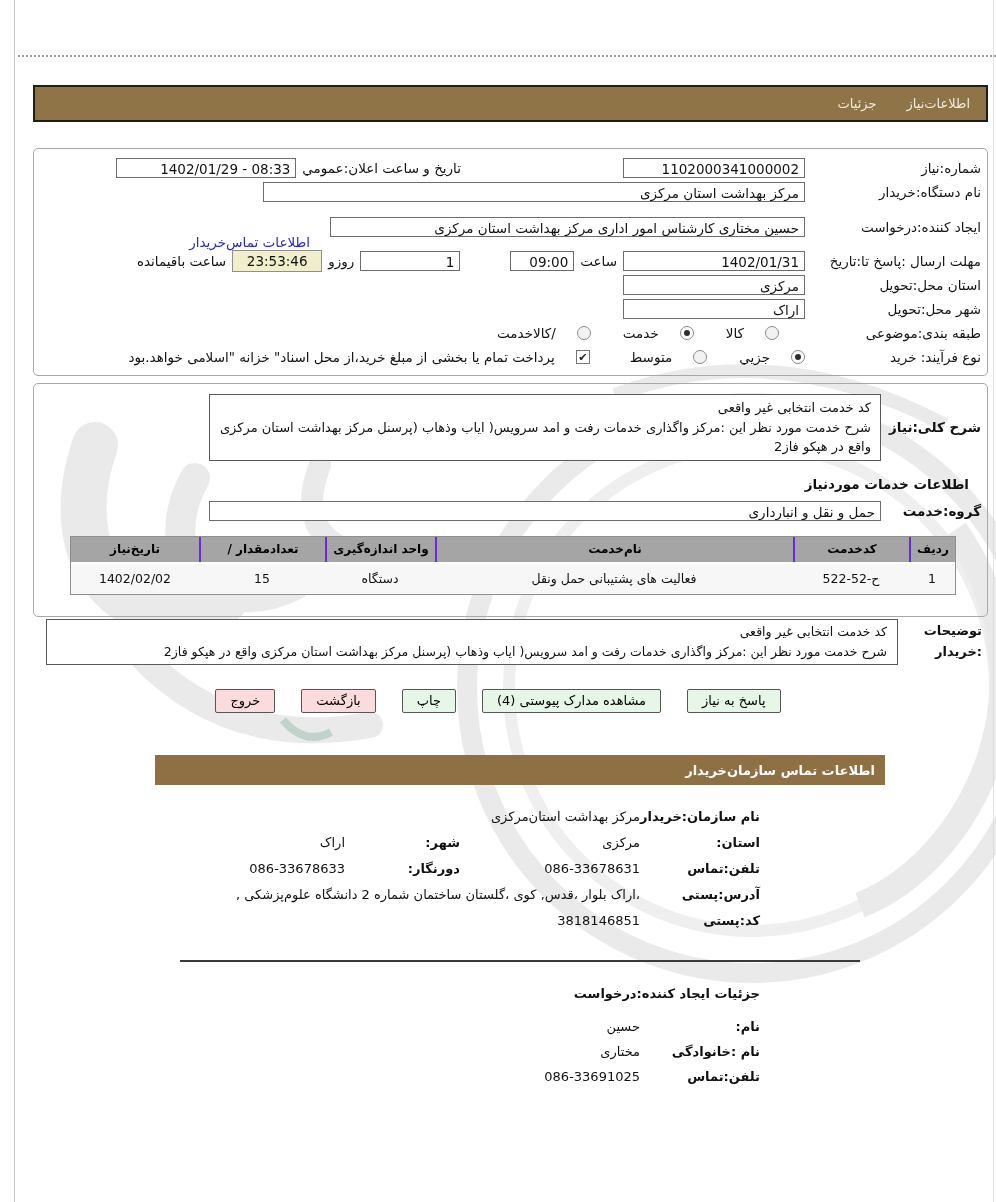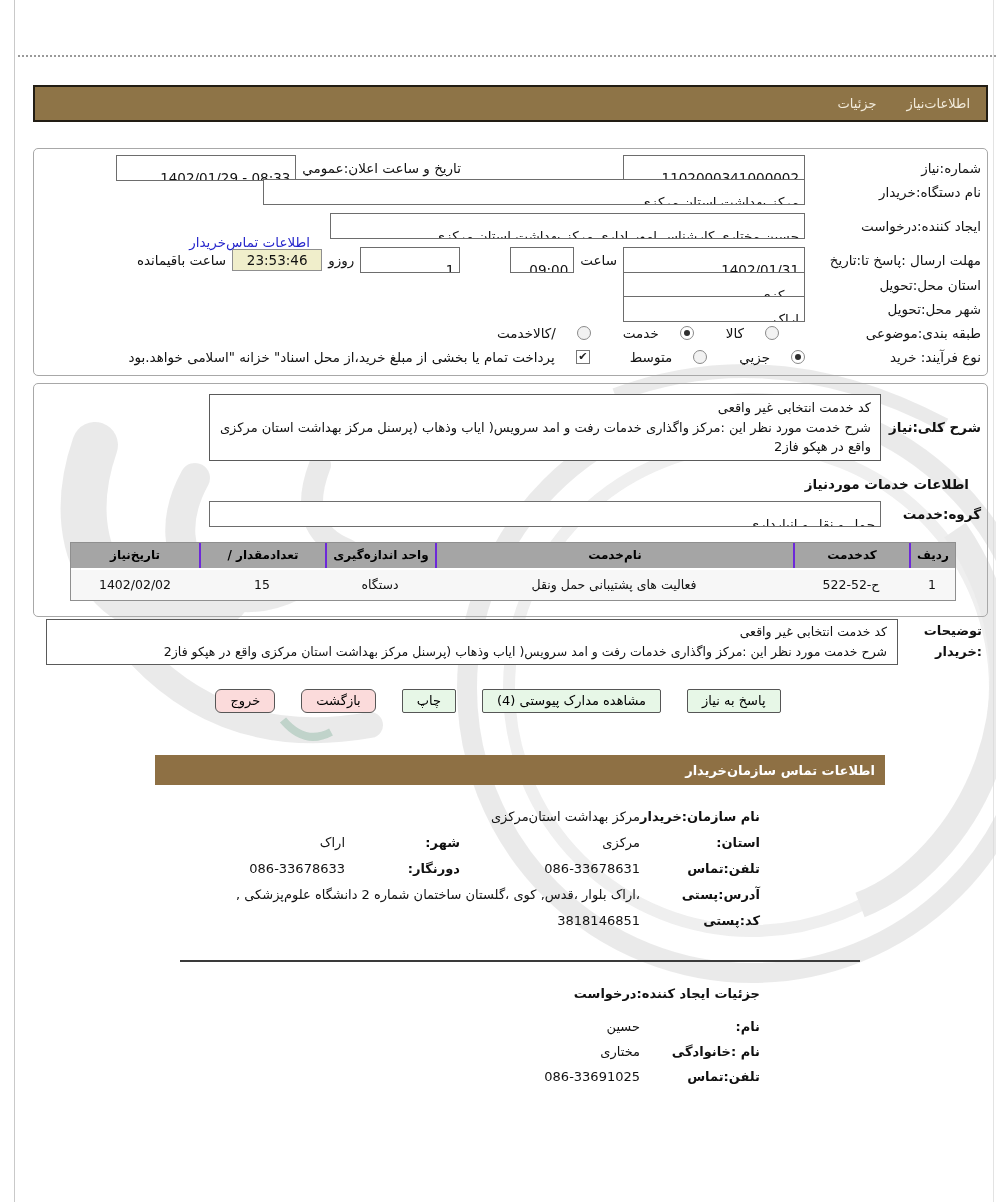--- a/index.html
+++ b/index.html
@@ -17,21 +17,21 @@
   .tab{color:#f3ecdc;font-size:13px;cursor:pointer;}
 
   .panel{position:absolute;left:33px;right:8px;border:1px solid #a8a8a8;border-radius:5px;
          box-sizing:border-box;background:transparent;}
   .p1{top:148px;height:228px;padding:7px 6px 6px 6px;display:flex;flex-direction:column;justify-content:space-between;}
   .p2{top:383px;height:234px;padding:10px 6px 6px 6px;}
 
   .row{display:flex;align-items:center;gap:6px;min-height:24px;}
   .lbl{width:170px;flex:none;font-size:13.5px;color:#141414;}
   .inp{border:1px solid #6d6d6d;background:#fff;height:20px;line-height:20px;box-sizing:border-box;
-       font-size:13.5px;padding:12px 5px;overflow:hidden;white-space:nowrap;}
+       font-size:13.5px;padding:0 5px;overflow:hidden;white-space:nowrap;}
   .num{direction:ltr;text-align:right;}
   .link{color:#2626cc;font-size:13.5px;cursor:pointer;margin-right:14px;margin-top:31px;}
   .small-lbl{font-size:13.5px;}
   .countdown{width:88px;flex:none;background:#f0eecb;border:1px solid #8f8f8f;height:20px;line-height:20px;
              text-align:center;font-size:13.5px;direction:ltr;}
   .spacer150{width:150px;flex:none;}
   .spacer38{width:38px;flex:none;}
   .radio{width:14px;height:14px;border-radius:50%;border:1px solid #8a8a8a;background:#f2f2f2;
          display:inline-block;position:relative;flex:none;cursor:pointer;box-sizing:border-box;}
   .radio.on{background:#fff;}
@@ -60,21 +60,21 @@
 
   .notes{position:absolute;top:619px;left:46px;right:14px;display:flex;gap:8px;align-items:center;}
   .notes-lbl{width:76px;flex:none;font-weight:bold;font-size:13px;line-height:1.6;text-align:right;}
   .notesbox{flex:1;border:1px solid #5a5a5a;background:#fff;padding:2px 10px;font-size:12.5px;
             line-height:1.6;box-sizing:border-box;height:46px;overflow:hidden;white-space:nowrap;}
 
   .btnrow{position:absolute;top:689px;left:0;right:0;display:flex;justify-content:center;gap:26px;}
   .btn{height:24px;line-height:22px;padding:0 14px;border:1px solid #565656;font-size:13px;
        border-radius:2px;cursor:pointer;font-family:inherit;}
   .btn.green{background:#e7f7e7;}
-  .btn.pink{background:#fbdbdb;border-radius:6px;}
+  .btn.pink{background:#fbdbdb;}
 
   .contact{position:absolute;top:755px;right:111px;width:730px;}
   .cbar{height:30px;background:#8e7044;color:#fff;font-weight:bold;font-size:13px;display:flex;
         align-items:center;padding:0 10px;box-sizing:border-box;}
   .cgrid{margin-top:24px;padding-right:125px;display:grid;grid-template-columns:120px 180px 115px 1fr;
          row-gap:11px;font-size:13px;align-items:center;}
   .clabel{font-weight:bold;}
   .cvalue{text-align:right;}
   .cvalue.num{text-align:right;direction:ltr;}
   .span3{grid-column:2 / span 3;}

